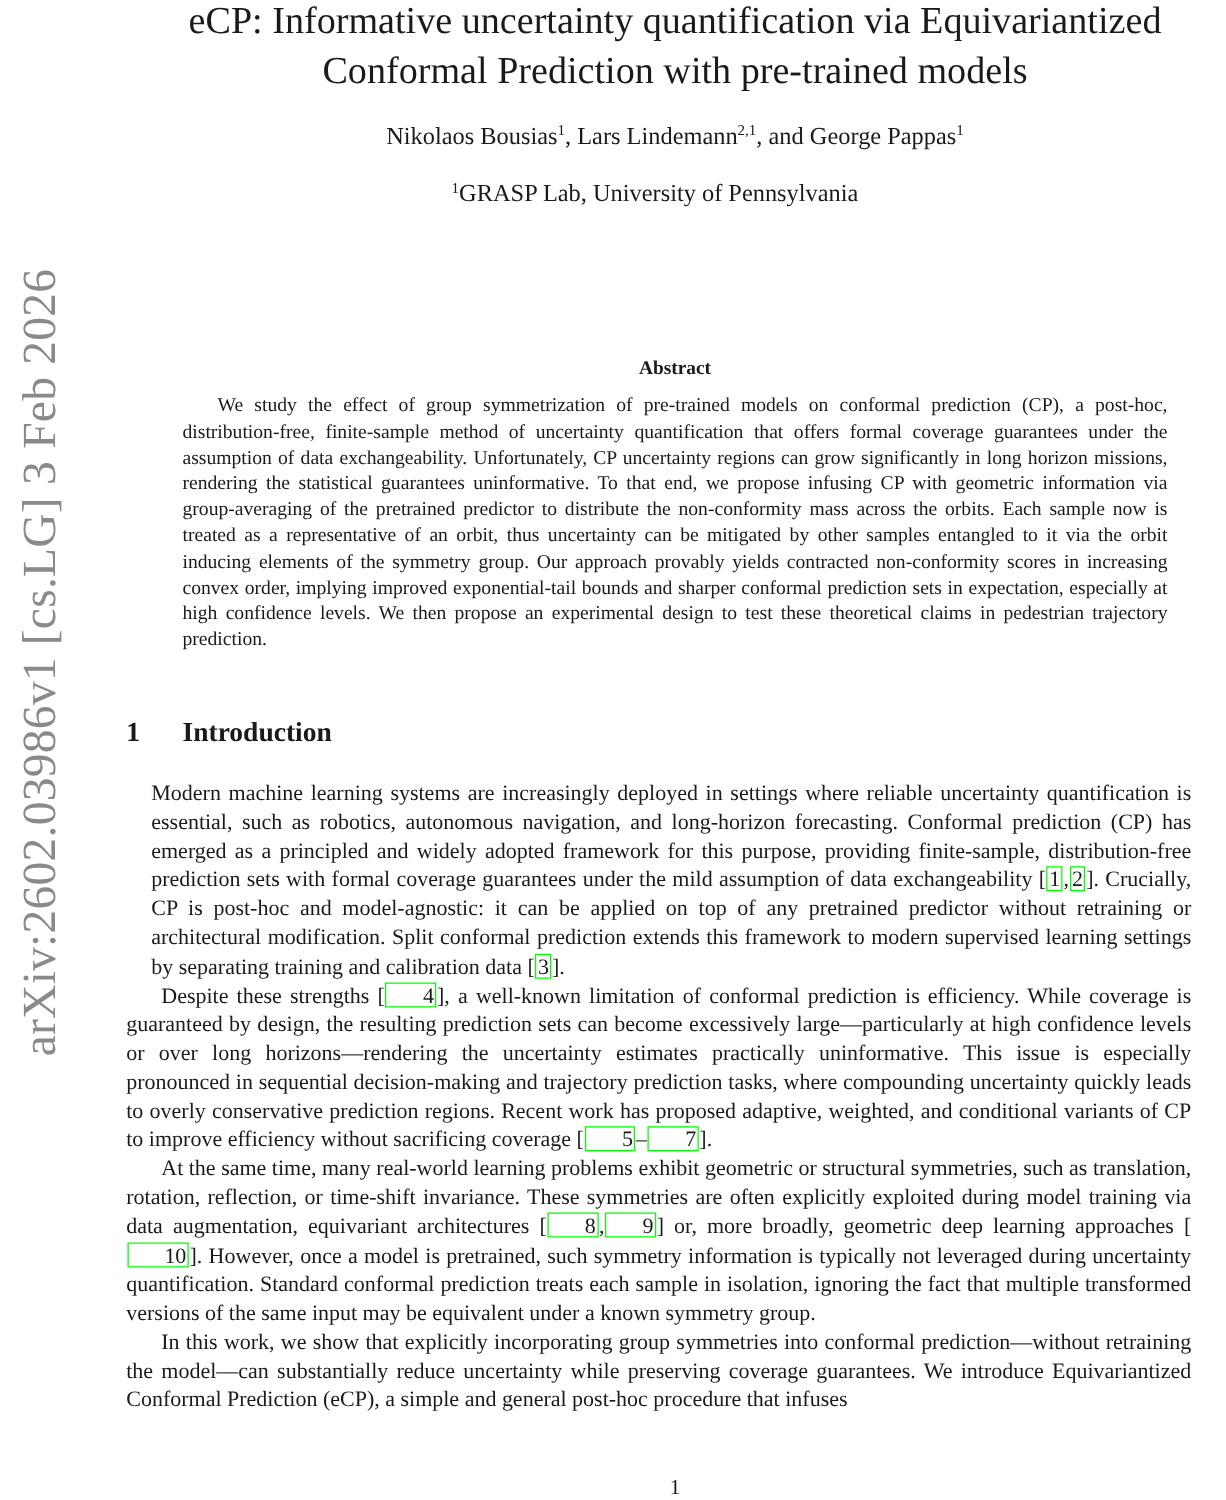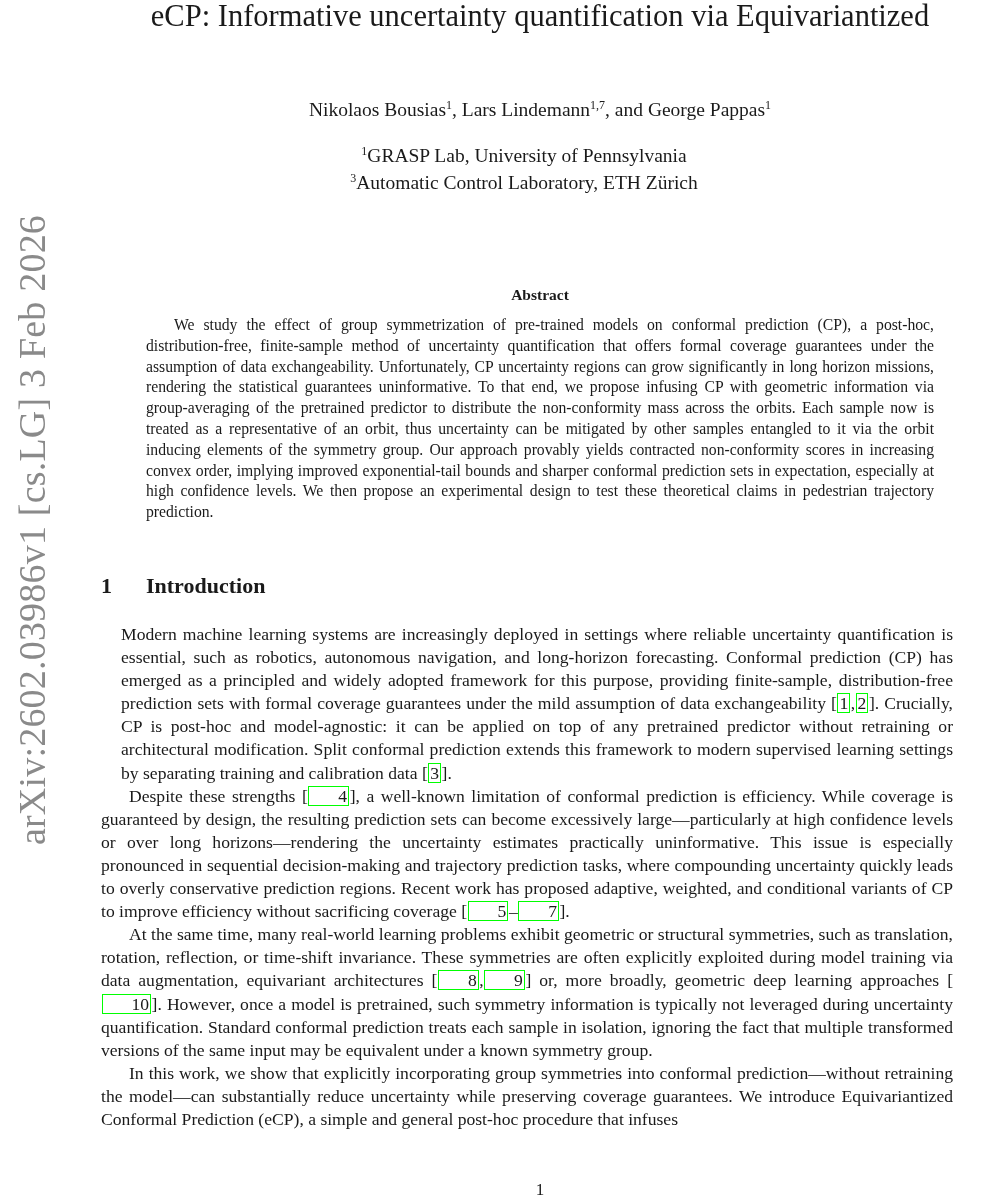--- a/index.html
+++ b/index.html
@@ -133,29 +133,29 @@
   </style>
 </head>
 <body>
 
 <div class="arxiv-stamp">
   <span>arXiv:2602.03986v1  [cs.LG]  3 Feb 2026</span>
 </div>
 
 <h1 class="title">
   <span>eCP: Informative uncertainty quantification via Equivariantized</span><br>
+  <span>Conformal Prediction with pre-trained models</span>
 </h1>
 
 <div class="authors">
-  <span>Nikolaos Bousias</span><sup>1</sup><span>, </span><span>Lars Lindemann</span><sup>1,7</sup><span>, and </span><span>George Pappas</span><sup>1</sup>
+  <span>Nikolaos Bousias</span><sup>1</sup><span>, </span><span>Lars Lindemann</span><sup>2,1</sup><span>, and </span><span>George Pappas</span><sup>1</sup>
 </div>
 
 <div class="affils">
   <div><sup>1</sup><span>GRASP Lab, University of Pennsylvania</span></div>
-  <div><sup>3</sup><span>Automatic Control Laboratory, ETH Zürich</span></div>
 </div>
 
 <div class="abstract-title">Abstract</div>
 <p class="abstract-body">We study the effect of group symmetrization of pre-trained models on conformal prediction (CP), a post-hoc, distribution-free, finite-sample method of uncertainty quantification that offers formal coverage guarantees under the assumption of data exchangeability.  Unfortunately, CP uncertainty regions can grow significantly in long horizon missions, rendering the statistical guarantees uninformative.  To that end, we propose infusing CP with geometric information via group-averaging of the pretrained predictor to distribute the non-conformity mass across the orbits. Each sample now is treated as a representative of an orbit, thus uncertainty can be mitigated by other samples entangled to it via the orbit inducing elements of the symmetry group.  Our approach provably yields contracted non-conformity scores in increasing convex order, implying improved exponential-tail bounds and sharper conformal prediction sets in expectation, especially at high confidence levels. We then propose an experimental design to test these theoretical claims in pedestrian trajectory prediction.</p>
 
 <h2 class="section-heading">
   <span class="num">1</span><span>Introduction</span>
 </h2>
 
 <div class="body-text">

